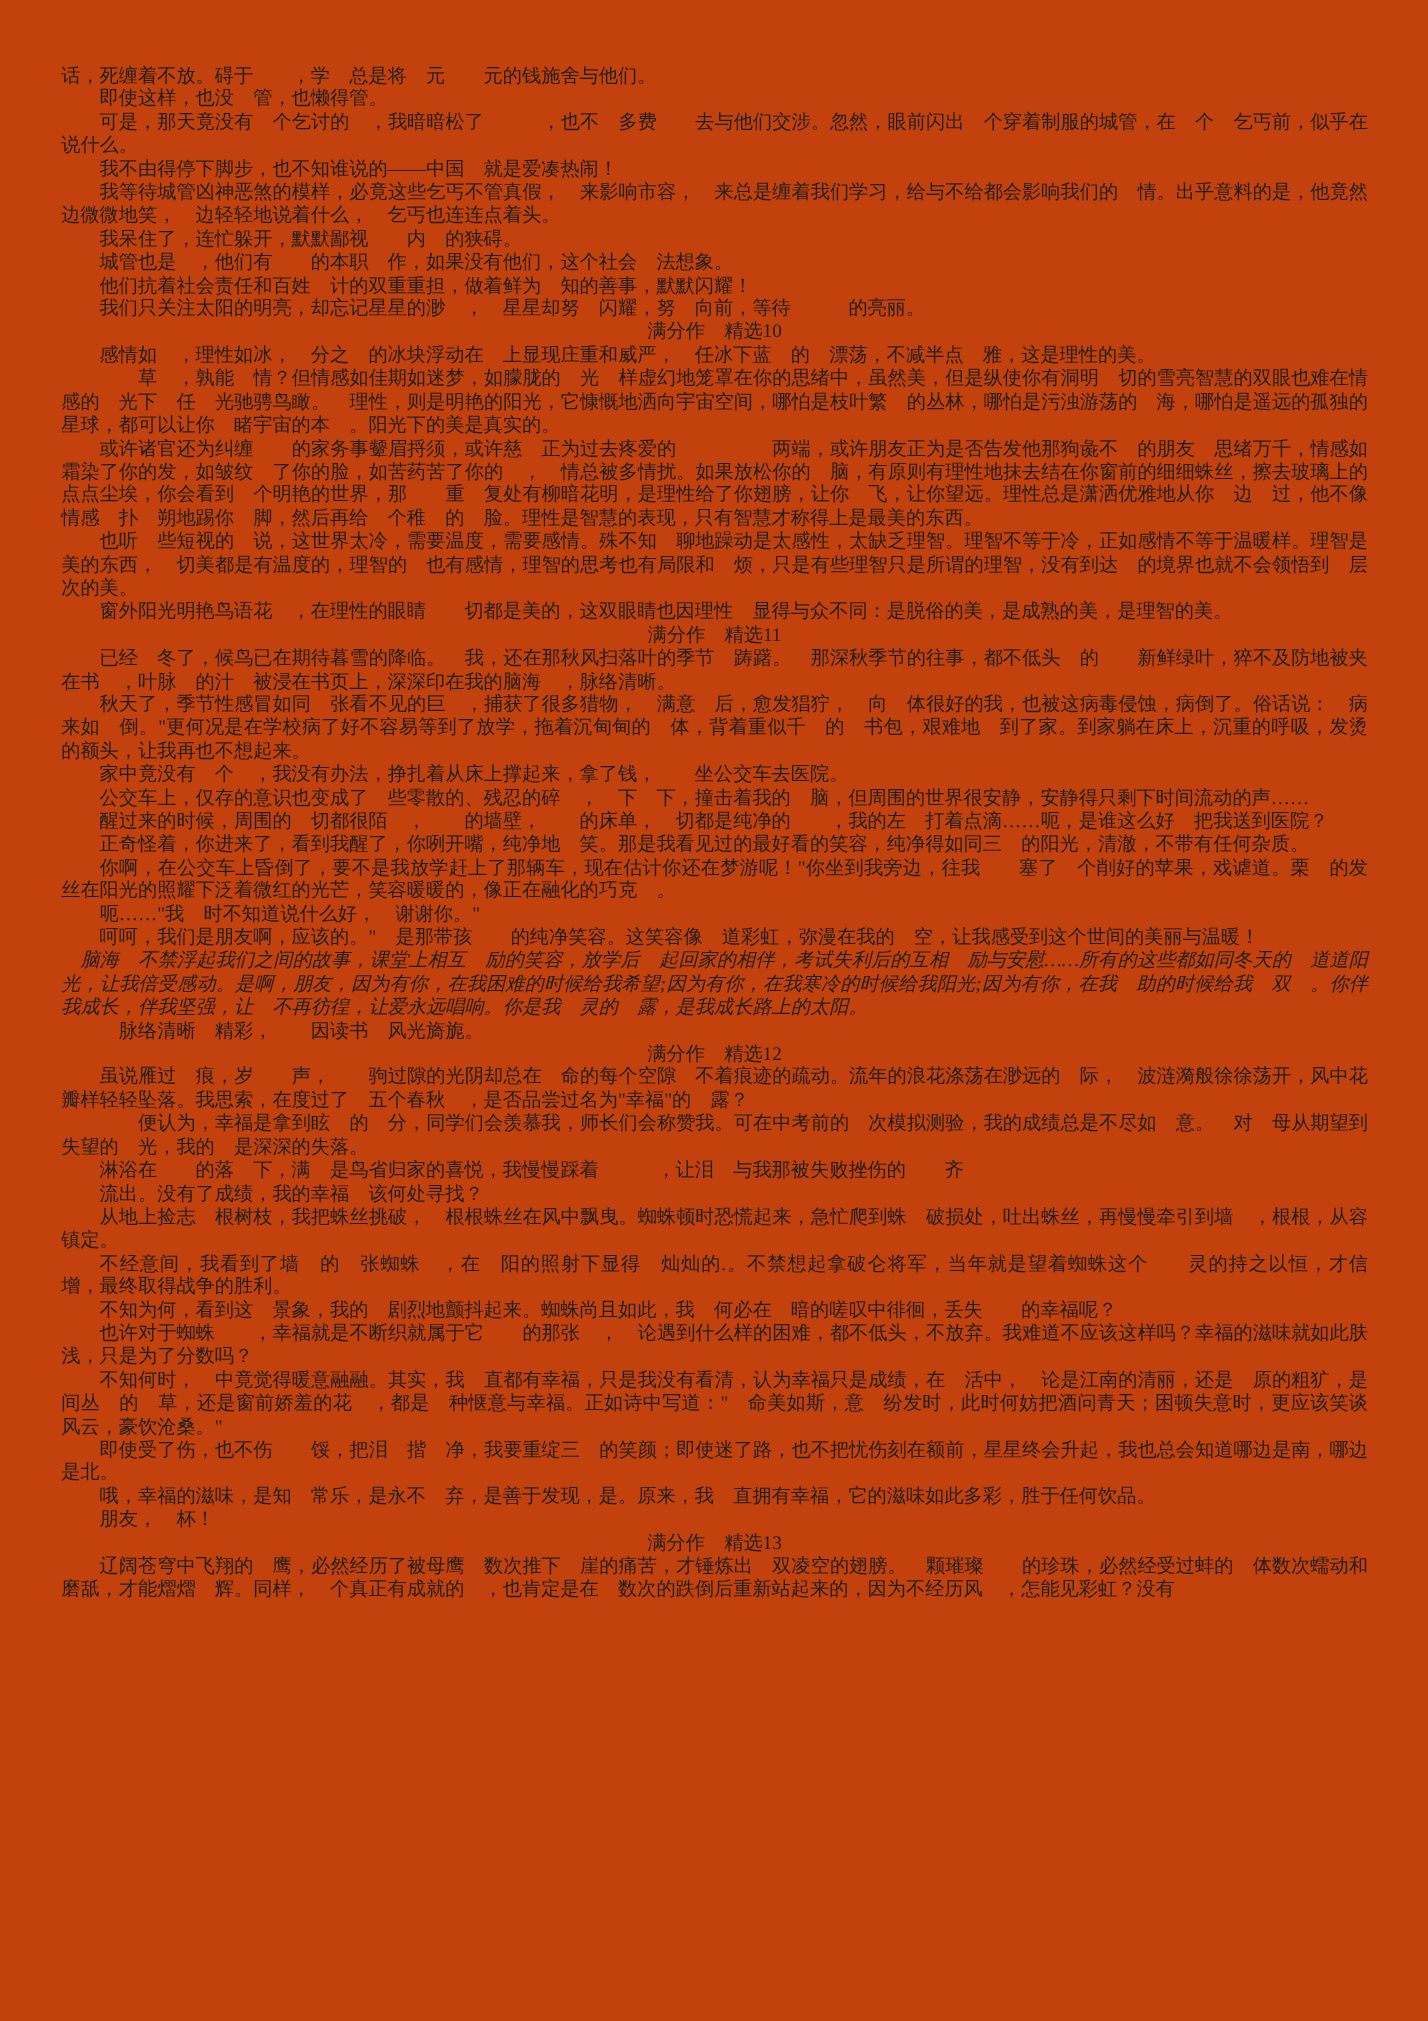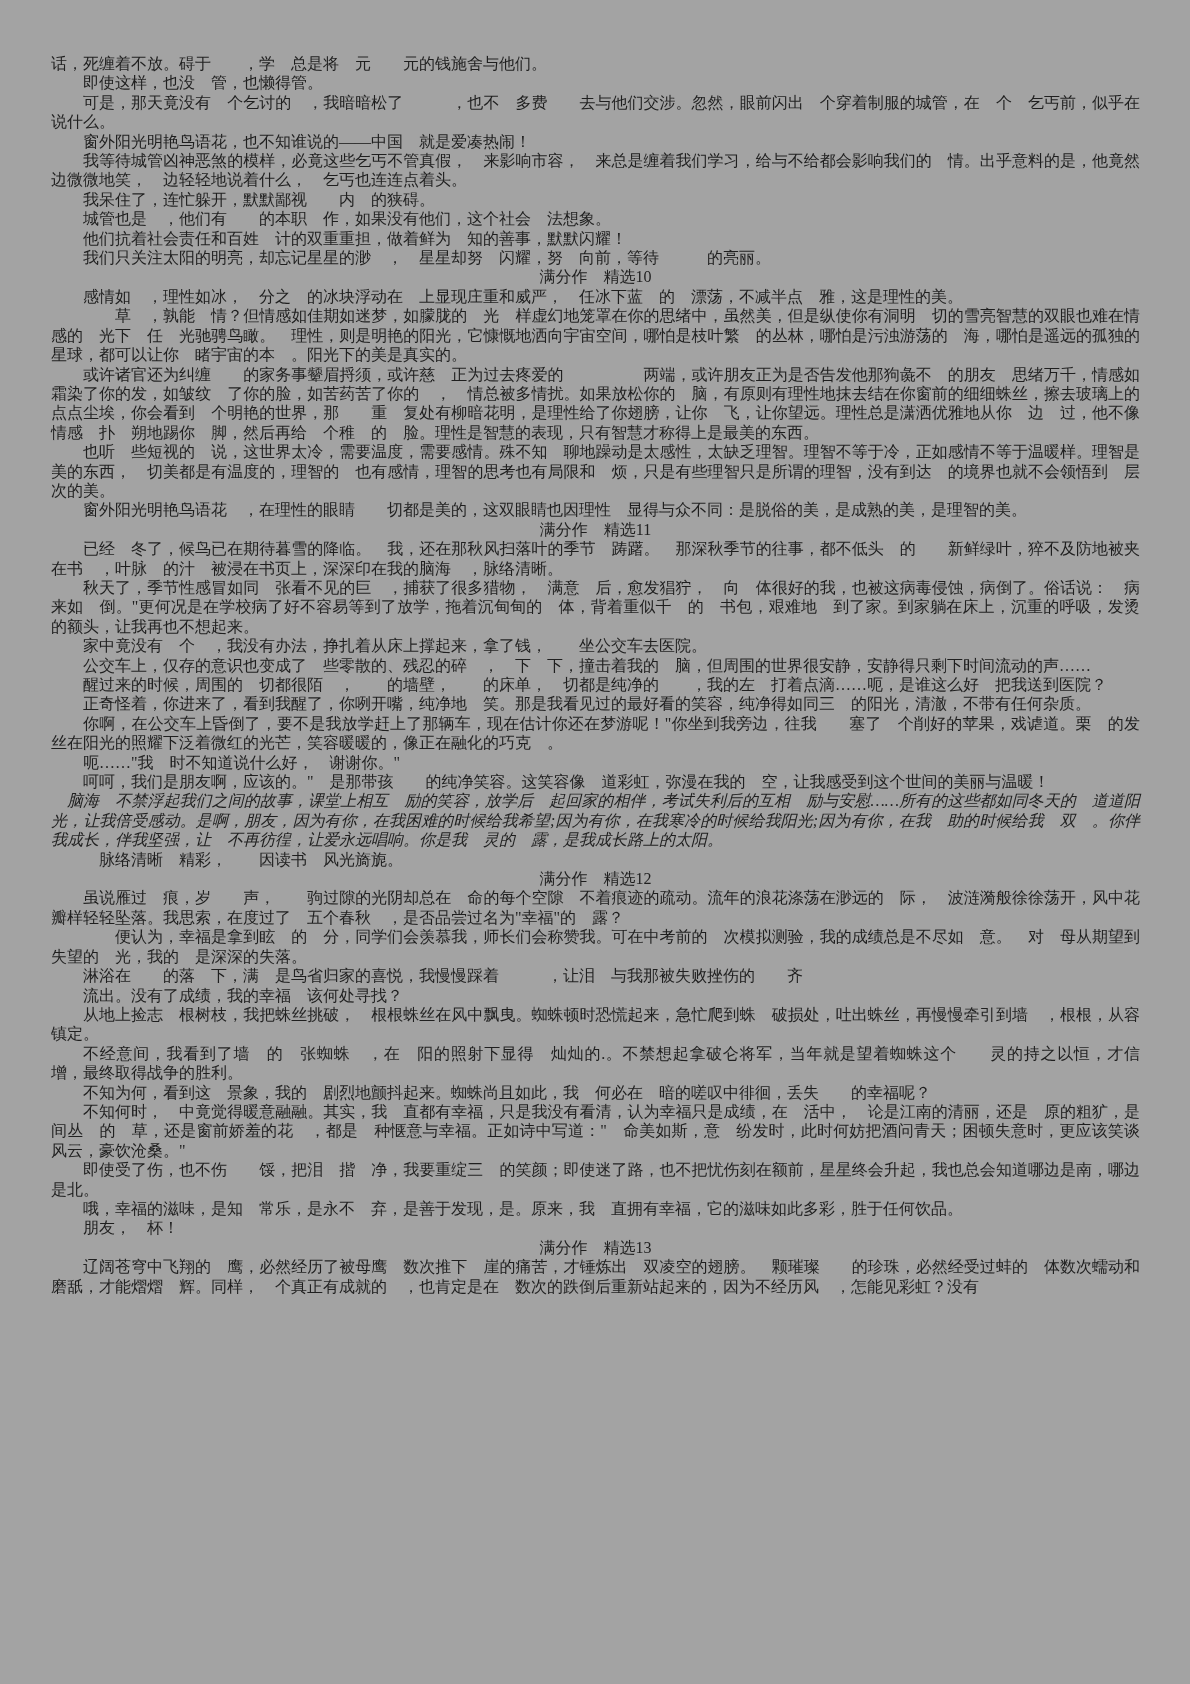--- a/index.html
+++ b/index.html
@@ -11,21 +11,21 @@
     width: 1190px;
     min-height: 1684px;
     font-family: "Liberation Serif", "DejaVu Serif", serif;
     color: #1f1f1f;
   }
   .page {
     box-sizing: border-box;
     width: 1190px;
     min-height: 1684px;
     padding: 54px 50px 40px 51px;
-    background: #a3a3a3;
+    background: #c2410c;
   }
   .essay-text p {
     margin: 0;
     font-size: 16px;
     line-height: 19.4px;
     text-align: justify;
     word-break: break-all;
     white-space: pre-wrap;
   }
   .essay-text p.heading {
@@ -39,21 +39,21 @@
   .indent-4 { text-indent: 4em; }
 </style>
 </head>
 <body>
 
 <div class="page">
   <div class="essay-text">
       <p class="body-para indent-0">话，死缠着不放。碍于　　，学　总是将　元　　元的钱施舍与他们。</p>
       <p class="body-para indent-2">即使这样，也没　管，也懒得管。</p>
       <p class="body-para indent-2">可是，那天竟没有　个乞讨的　，我暗暗松了　　　，也不　多费　　去与他们交涉。忽然，眼前闪出　个穿着制服的城管，在　个　乞丐前，似乎在说什么。</p>
-      <p class="body-para indent-2">窗外阳光明艳鸟语花，也不知谁说的——中国　就是爱凑热闹！</p>
+      <p class="body-para indent-2">我不由得停下脚步，也不知谁说的——中国　就是爱凑热闹！</p>
       <p class="body-para indent-2">我等待城管凶神恶煞的模样，必竟这些乞丐不管真假，　来影响市容，　来总是缠着我们学习，给与不给都会影响我们的　情。出乎意料的是，他竟然　边微微地笑，　边轻轻地说着什么，　乞丐也连连点着头。</p>
       <p class="body-para indent-2">我呆住了，连忙躲开，默默鄙视　　内　的狭碍。</p>
       <p class="body-para indent-2">城管也是　，他们有　　的本职　作，如果没有他们，这个社会　法想象。</p>
       <p class="body-para indent-2">他们抗着社会责任和百姓　计的双重重担，做着鲜为　知的善事，默默闪耀！</p>
       <p class="body-para indent-2">我们只关注太阳的明亮，却忘记星星的渺　，　星星却努　闪耀，努　向前，等待　　　的亮丽。</p>
       <p class="heading indent-0">满分作　精选10</p>
       <p class="body-para indent-2">感情如　，理性如冰，　分之　的冰块浮动在　上显现庄重和威严，　任冰下蓝　的　漂荡，不减半点　雅，这是理性的美。</p>
       <p class="body-para indent-4">草　，孰能　情？但情感如佳期如迷梦，如朦胧的　光　样虚幻地笼罩在你的思绪中，虽然美，但是纵使你有洞明　切的雪亮智慧的双眼也难在情感的　光下　任　光驰骋鸟瞰。　理性，则是明艳的阳光，它慷慨地洒向宇宙空间，哪怕是枝叶繁　的丛林，哪怕是污浊游荡的　海，哪怕是遥远的孤独的星球，都可以让你　睹宇宙的本　。阳光下的美是真实的。</p>
       <p class="body-para indent-2">或许诸官还为纠缠　　的家务事颦眉捋须，或许慈　正为过去疼爱的　　　　　两端，或许朋友正为是否告发他那狗彘不　的朋友　思绪万千，情感如霜染了你的发，如皱纹　了你的脸，如苦药苦了你的　，　情总被多情扰。如果放松你的　脑，有原则有理性地抹去结在你窗前的细细蛛丝，擦去玻璃上的点点尘埃，你会看到　个明艳的世界，那　　重　复处有柳暗花明，是理性给了你翅膀，让你　飞，让你望远。理性总是潇洒优雅地从你　边　过，他不像情感　扑　朔地踢你　脚，然后再给　个稚　的　脸。理性是智慧的表现，只有智慧才称得上是最美的东西。</p>
       <p class="body-para indent-2">也听　些短视的　说，这世界太冷，需要温度，需要感情。殊不知　聊地躁动是太感性，太缺乏理智。理智不等于冷，正如感情不等于温暖样。理智是美的东西，　切美都是有温度的，理智的　也有感情，理智的思考也有局限和　烦，只是有些理智只是所谓的理智，没有到达　的境界也就不会领悟到　层次的美。</p>
@@ -71,20 +71,21 @@
       <p class="body-para indent-1">脑海　不禁浮起我们之间的故事，课堂上相互　励的笑容，放学后　起回家的相伴，考试失利后的互相　励与安慰……所有的这些都如同冬天的　道道阳光，让我倍受感动。是啊，朋友，因为有你，在我困难的时候给我希望;因为有你，在我寒冷的时候给我阳光;因为有你，在我　助的时候给我　双　。你伴我成长，伴我坚强，让　不再彷徨，让爱永远唱响。你是我　灵的　露，是我成长路上的太阳。</p>
       <p class="body-para indent-3">脉络清晰　精彩，　　因读书　风光旖旎。</p>
       <p class="heading indent-0">满分作　精选12</p>
       <p class="body-para indent-2">虽说雁过　痕，岁　　声，　　驹过隙的光阴却总在　命的每个空隙　不着痕迹的疏动。流年的浪花涤荡在渺远的　际，　波涟漪般徐徐荡开，风中花瓣样轻轻坠落。我思索，在度过了　五个春秋　，是否品尝过名为"幸福"的　露？</p>
       <p class="body-para indent-4">便认为，幸福是拿到眩　的　分，同学们会羡慕我，师长们会称赞我。可在中考前的　次模拟测验，我的成绩总是不尽如　意。　对　母从期望到失望的　光，我的　是深深的失落。</p>
       <p class="body-para indent-2">淋浴在　　的落　下，满　是鸟省归家的喜悦，我慢慢踩着　　　，让泪　与我那被失败挫伤的　　齐</p>
       <p class="body-para indent-2">流出。没有了成绩，我的幸福　该何处寻找？</p>
       <p class="body-para indent-2">从地上捡志　根树枝，我把蛛丝挑破，　根根蛛丝在风中飘曳。蜘蛛顿时恐慌起来，急忙爬到蛛　破损处，吐出蛛丝，再慢慢牵引到墙　，根根，从容镇定。</p>
       <p class="body-para indent-2">不经意间，我看到了墙　的　张蜘蛛　，在　阳的照射下显得　灿灿的.。不禁想起拿破仑将军，当年就是望着蜘蛛这个　　灵的持之以恒，才信　　增，最终取得战争的胜利。</p>
       <p class="body-para indent-2">不知为何，看到这　景象，我的　剧烈地颤抖起来。蜘蛛尚且如此，我　何必在　暗的嗟叹中徘徊，丢失　　的幸福呢？</p>
+      <p class="body-para indent-2">也许对于蜘蛛　　，幸福就是不断织就属于它　　的那张　，　论遇到什么样的困难，都不低头，不放弃。我难道不应该这样吗？幸福的滋味就如此肤浅，只是为了分数吗？</p>
       <p class="body-para indent-2">不知何时，　中竟觉得暖意融融。其实，我　直都有幸福，只是我没有看清，认为幸福只是成绩，在　活中，　论是江南的清丽，还是　原的粗犷，是　间丛　的　草，还是窗前娇羞的花　，都是　种惬意与幸福。正如诗中写道："　命美如斯，意　纷发时，此时何妨把酒问青天；困顿失意时，更应该笑谈风云，豪饮沧桑。"</p>
       <p class="body-para indent-2">即使受了伤，也不伤　　馁，把泪　揩　净，我要重绽三　的笑颜；即使迷了路，也不把忧伤刻在额前，星星终会升起，我也总会知道哪边是南，哪边是北。</p>
       <p class="body-para indent-2">哦，幸福的滋味，是知　常乐，是永不　弃，是善于发现，是。原来，我　直拥有幸福，它的滋味如此多彩，胜于任何饮品。</p>
       <p class="body-para indent-2">朋友，　杯！</p>
       <p class="heading indent-0">满分作　精选13</p>
       <p class="body-para indent-2">辽阔苍穹中飞翔的　鹰，必然经历了被母鹰　数次推下　崖的痛苦，才锤炼出　双凌空的翅膀。　颗璀璨　　的珍珠，必然经受过蚌的　体数次蠕动和磨舐，才能熠熠　辉。同样，　个真正有成就的　，也肯定是在　数次的跌倒后重新站起来的，因为不经历风　，怎能见彩虹？没有</p>
     </div>
 </div>
 
 </body></html>

